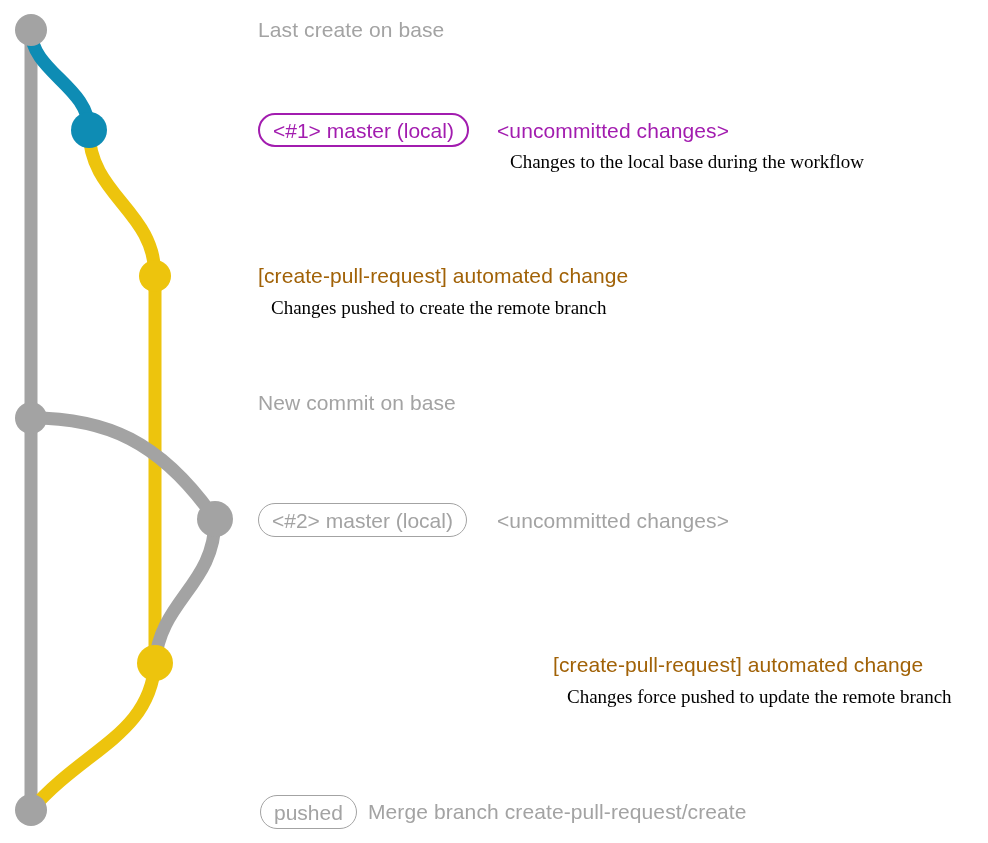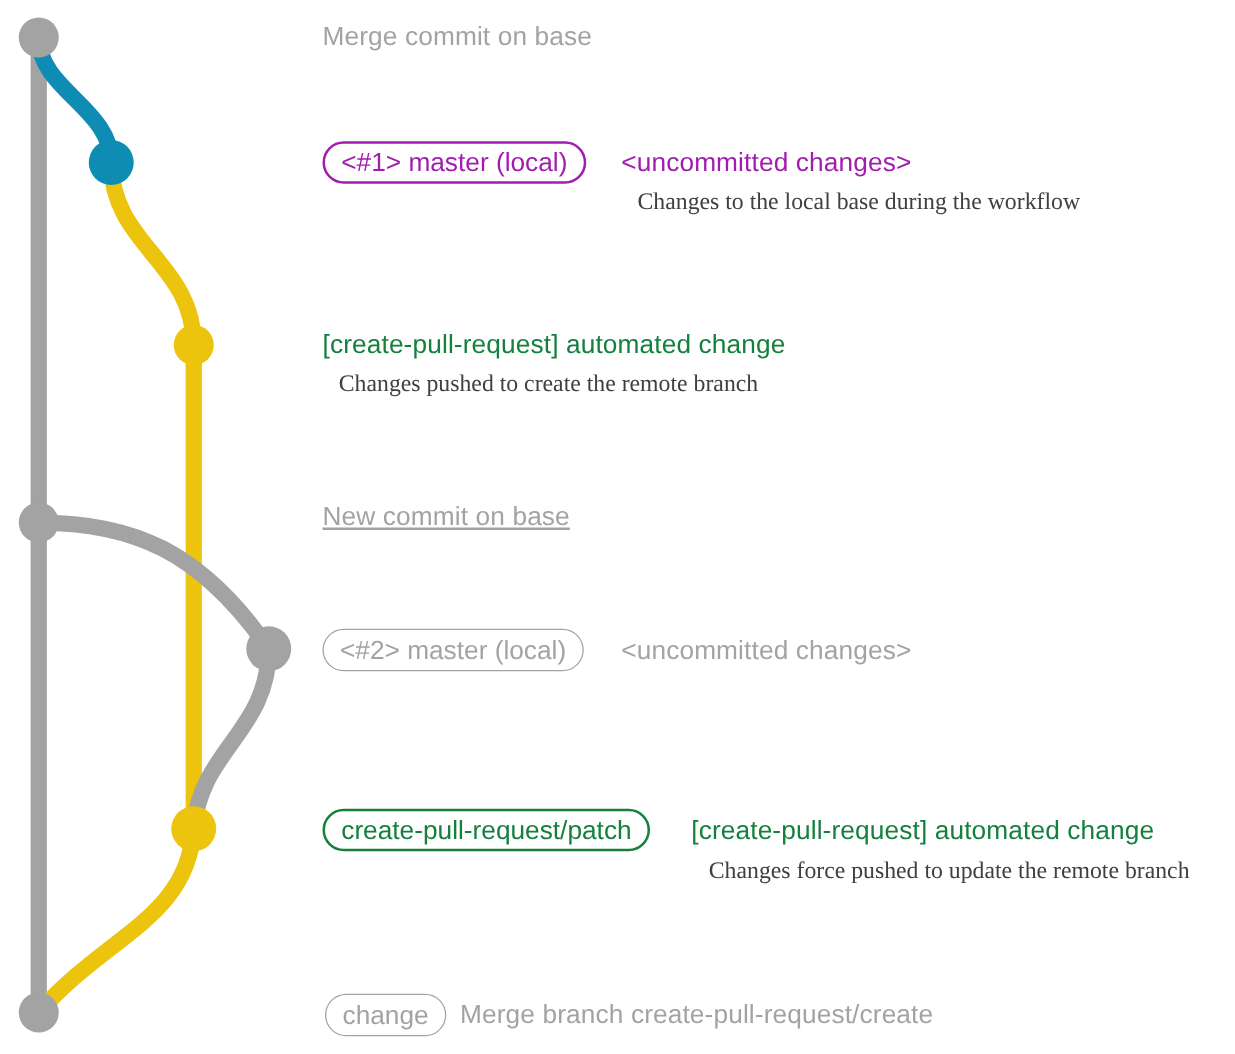--- a/index.html
+++ b/index.html
@@ -40,21 +40,21 @@
     line-height: 26px;
     letter-spacing: 0.1px;
   }
   
   .subline {
     position: absolute;
     white-space: nowrap;
     font-family: "Liberation Serif", serif;
     font-size: 19px;
     line-height: 23px;
-    color: #404040;
+    color: #000000;
   }
 
   
   .pill {
     position: absolute;
     display: inline-flex;
     align-items: center;
     justify-content: center;
     box-sizing: border-box;
     height: 34px;
@@ -65,21 +65,21 @@
     font-size: 21px;
     line-height: 1;
     white-space: nowrap;
     background: #ffffff;
   }
   .pill.thin {
     border-width: 1.6px;
   }
 
   .c-teal   { color: #a21caf; }
-  .c-yellow { color: #15803d; }
+  .c-yellow { color: #a16207; }
   .c-gray   { color: #a3a3a3; }
 </style>
 </head>
 <body>
 
 <div id="canvas">
 
   <svg id="graph" viewBox="0 0 988 843" width="988" height="843" xmlns="http://www.w3.org/2000/svg">
 
     <path d="M31,30 L31,418 L31,810" stroke="#a3a3a3" stroke-width="13" fill="none" stroke-linecap="round"></path>
@@ -97,42 +97,39 @@
 
     <circle cx="31" cy="30" r="16" fill="#a3a3a3"></circle>
     <circle cx="89" cy="130" r="18" fill="#0e8cb4"></circle>
     <circle cx="155" cy="276" r="16" fill="#edc40d"></circle>
     <circle cx="31" cy="418" r="16" fill="#a3a3a3"></circle>
     <circle cx="215" cy="519" r="18" fill="#a3a3a3"></circle>
     <circle cx="155" cy="663" r="18" fill="#edc40d"></circle>
     <circle cx="31" cy="810" r="16" fill="#a3a3a3"></circle>
   </svg>
 
-  <div class="row-label headline c-gray" style="left:258px; top:17px;">Merge commit on base</div>
+  <div class="row-label headline c-gray" style="left:258px; top:17px;">Last create on base</div>
 
   <div class="pill c-teal" style="left:258px; top:113px;">
     <span>&lt;#1&gt; master (local)</span>
   </div>
   <div class="row-label headline c-teal" style="left:497px; top:118px;">&lt;uncommitted changes&gt;</div>
   <div class="subline" style="left:510px; top:150px;">Changes to the local base during the workflow</div>
 
   <div class="row-label headline c-yellow" style="left:258px; top:263px;">[create-pull-request] automated change</div>
   <div class="subline" style="left:271px; top:296px;font-family:Liberation Serif, serif;">Changes pushed to create the remote branch</div>
 
-  <div class="row-label headline c-gray" style="left:258px; top:401px;text-decoration:underline;">New commit on base</div>
+  <div class="row-label headline c-gray" style="left:258px; top:390px;">New commit on base</div>
 
   <div class="pill thin c-gray" style="left:258px; top:503px;">
     <span>&lt;#2&gt; master (local)</span>
   </div>
   <div class="row-label headline c-gray" style="left:497px; top:508px;">&lt;uncommitted changes&gt;</div>
 
-  <div class="pill c-yellow" style="left:258px; top:647px;">
-    <span>create-pull-request/patch</span>
-  </div>
   <div class="row-label headline c-yellow" style="left:553px; top:652px;">[create-pull-request] automated change</div>
   <div class="subline" style="left:567px; top:685px;">Changes force pushed to update the remote branch</div>
 
   <div class="pill thin c-gray" style="left:260px; top:795px;">
-    <span>change</span>
+    <span>pushed</span>
   </div>
   <div class="row-label headline c-gray" style="left:368px; top:799px;">Merge branch create-pull-request/create</div>
 
 </div>
 
 </body></html>

